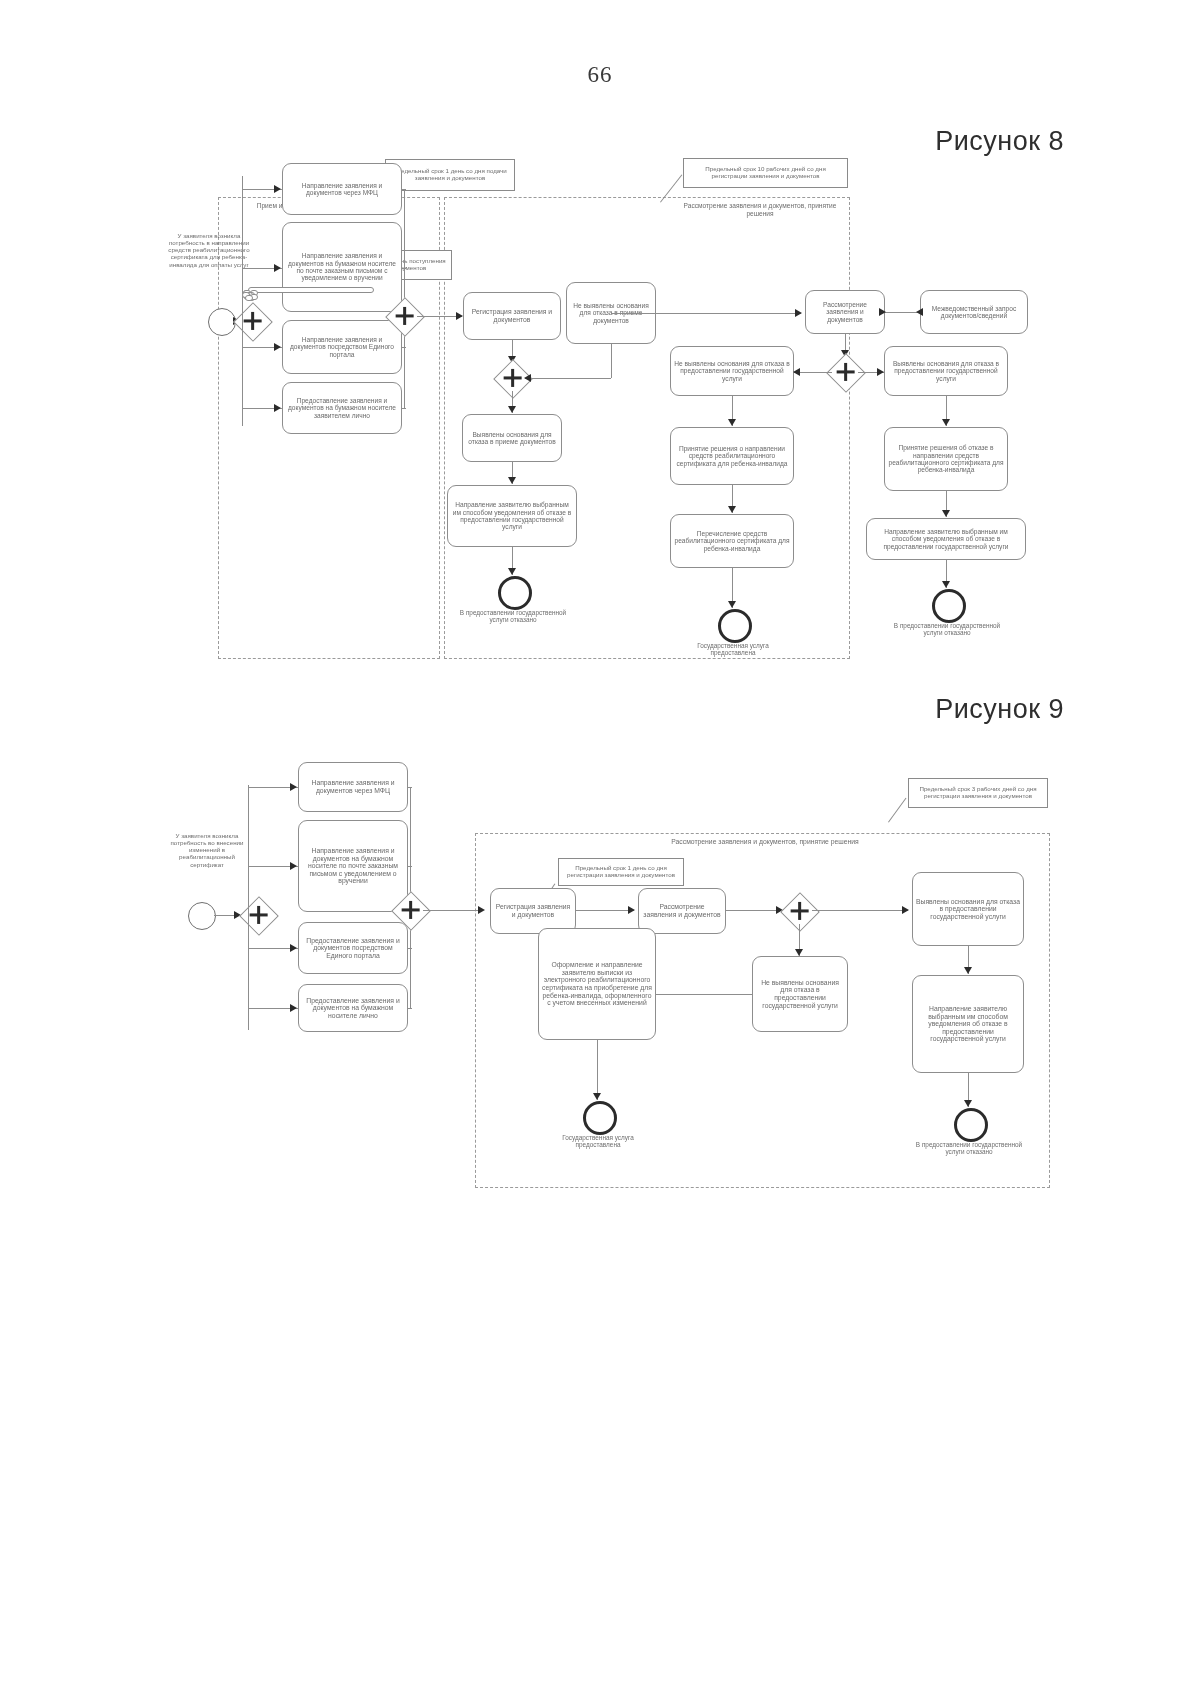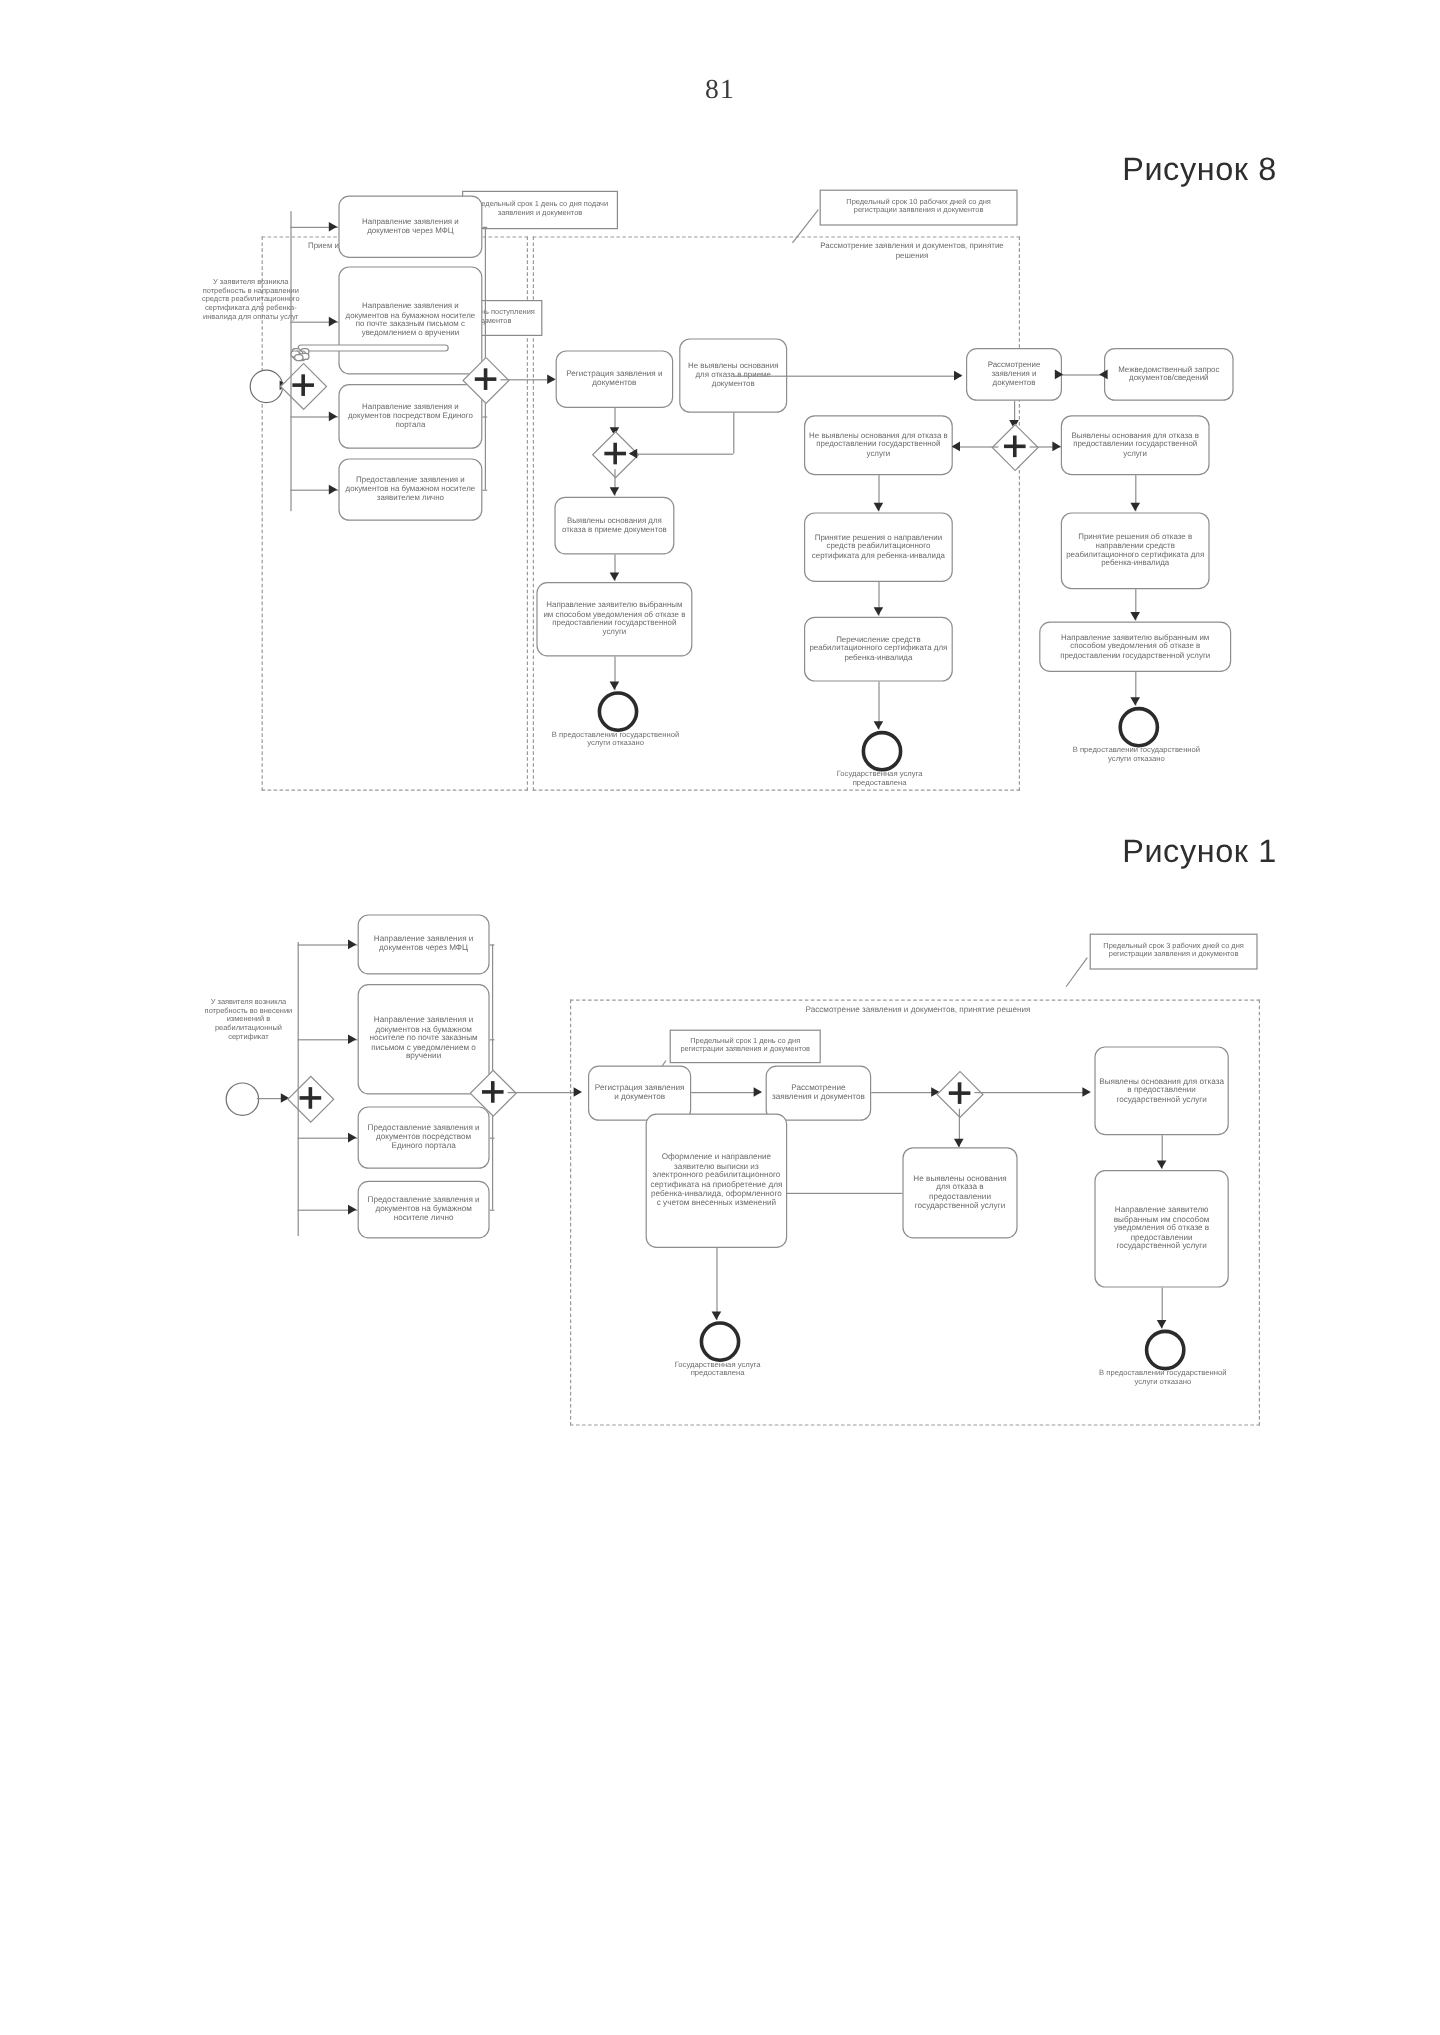--- a/index.html
+++ b/index.html
@@ -44,21 +44,21 @@
   .arrow{position:absolute;width:0;height:0;border-style:solid;}
   .arrow.r{border-width:4px 0 4px 7px;border-color:transparent transparent transparent #2b2b2b;}
   .arrow.l{border-width:4px 7px 4px 0;border-color:transparent #2b2b2b transparent transparent;}
   .arrow.d{border-width:7px 4px 0 4px;border-color:#2b2b2b transparent transparent transparent;}
 </style>
 </head>
 <body>
 
 <div class="page">
 
-  <div class="page-number">81</div>
+  <div class="page-number">66</div>
 
   <div class="fig-caption" id="fig3-caption">Рисунок 8</div>
 
   <div class="diagram" id="figure3">
 
     <div class="lane" style="left:218px;top:47px;width:222px;height:462px;"></div>
     <div class="lane-title" style="left:228px;top:52px;width:200px;font-size:6.6px;">Прием и регистрация заявления и документов</div>
     <div class="lane" style="left:444px;top:47px;width:406px;height:462px;"></div>
     <div class="lane-title" style="left:670px;top:52px;width:180px;font-size:6.6px;">Рассмотрение заявления и документов, принятие решения</div>
 
@@ -241,21 +241,21 @@
         <span>Направление заявителю выбранным им способом уведомления об отказе в предоставлении государственной услуги</span>
       </div>
 
     <div class="ln v" style="left:946px;top:410px;height:28px;"></div>
     <div class="arrow d" style="left:942px;top:431px;"></div>
     <div class="endev" style="left:932px;top:439px;"></div>
     <div class="endlabel" style="left:886px;top:472px;width:122px;font-size:6.4px;">В предоставлении государственной услуги отказано</div>
 
   </div>
 
-  <div class="fig-caption" id="fig4-caption">Рисунок 1</div>
+  <div class="fig-caption" id="fig4-caption">Рисунок 9</div>
 
   <div class="diagram" id="figure4">
 
     <div class="lane" style="left:475px;top:93px;width:575px;height:355px;"></div>
     <div class="lane-title" style="left:660px;top:98px;width:210px;font-size:6.8px;">Рассмотрение заявления и документов, принятие решения</div>
 
     <div class="note" style="left:558px;top:118px;width:126px;height:28px;font-size:6.2px;">
         <span>Предельный срок 1 день со дня регистрации заявления и документов</span>
       </div>
     <div class="leader" style="left:540px;top:165px;width:26px;transform:rotate(-56deg);"></div>

